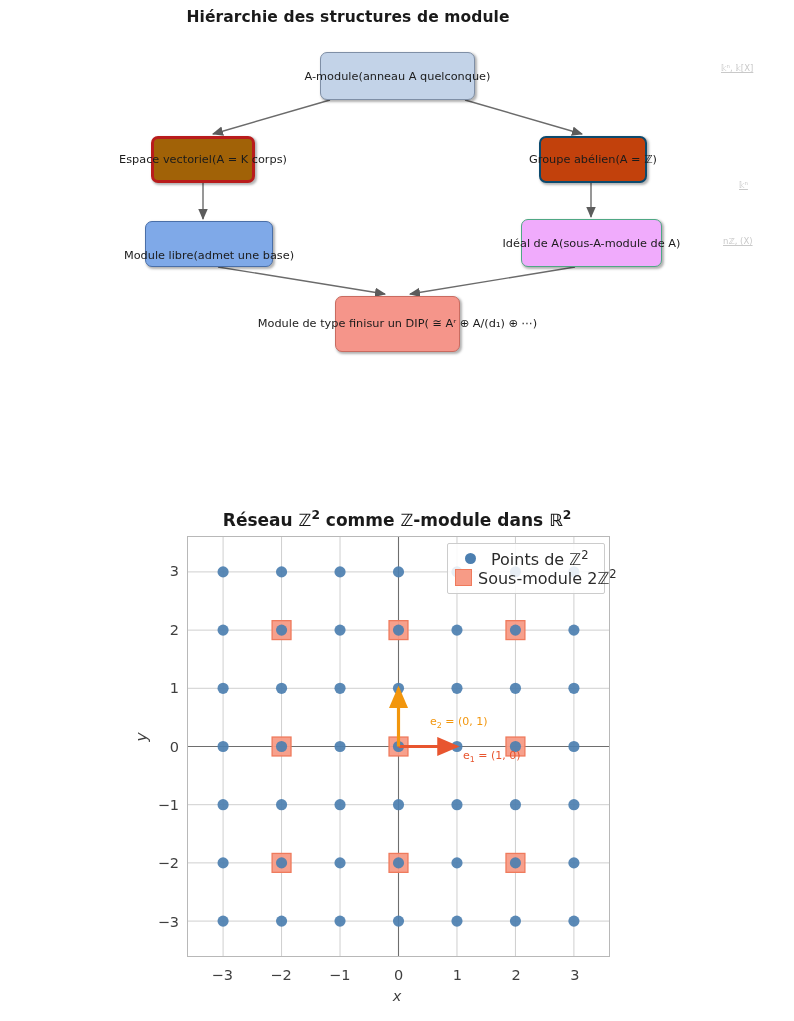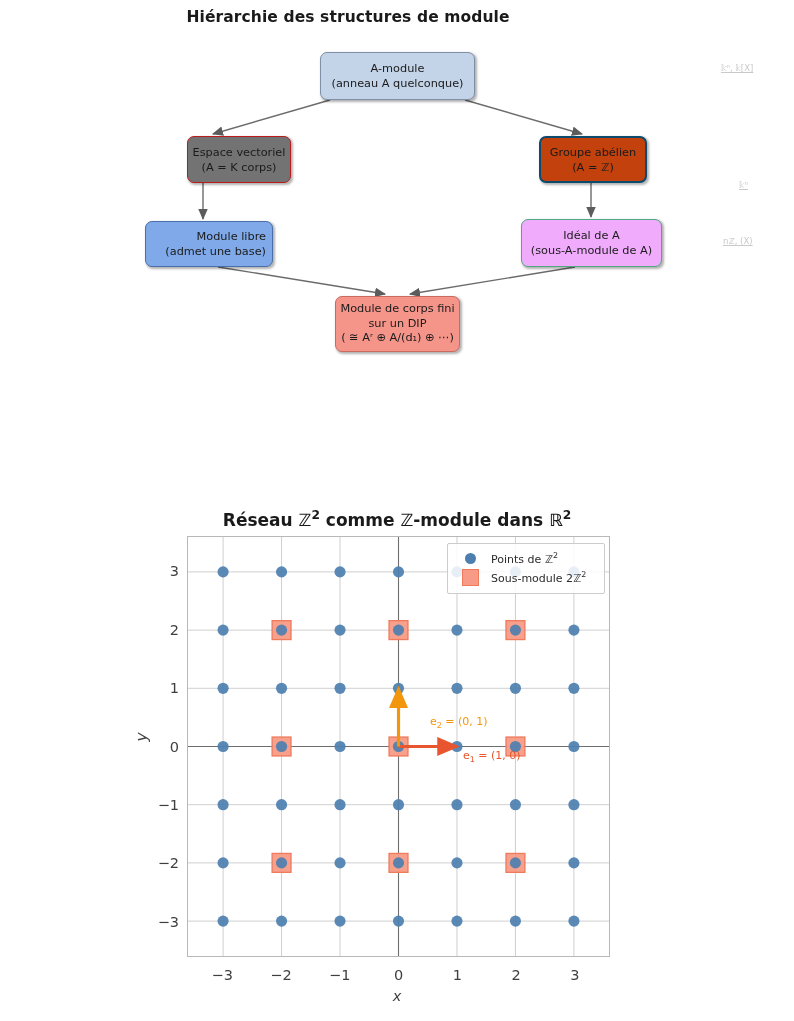--- a/index.html
+++ b/index.html
@@ -27,39 +27,38 @@
     font-weight: bold;
     color: #1a1a1a;
     letter-spacing: .1px;
   }
 
   .node {
     position: absolute;
     box-sizing: border-box;
     border-radius: 7px;
     display: flex;
-    flex-direction: column;
     align-items: center;
     justify-content: center;
     text-align: center;
     font-size: 11.3px;
     line-height: 15px;
     color: #1b1b1b;
     padding: 3px 6px;
     box-shadow: 1.5px 1.5px 2.4px rgba(0,0,0,0.30);
   }
   .node .ln { display: block; white-space: nowrap; }
 
   #node-amodule {
     left: 320px; top: 52px; width: 155px; height: 48px;
     background: #c3d3e8; border: 1px solid #7f8fa6;
   }
   #node-espace {
     left: 151px; top: 136px; width: 104px; height: 47px;
-    background: #737373; border: 1px solid #b91c1c; margin-left: 36px;
+    background: #a16207; border: 3px solid #b91c1c;
   }
   #node-groupe {
     left: 539px; top: 136px; width: 108px; height: 47px;
     background: #c2410c; border: 2px solid #0c4a6e;
   }
   #node-libre {
     left: 145px; top: 221px; width: 128px; height: 46px;
     background: #7fa9e8; border: 1px solid #4a6fa8; align-items: flex-end;
   }
   #node-ideal {
@@ -150,21 +149,21 @@
   #legend {
     position: absolute;
     left: 447px;
     top: 543px;
     width: 158px;
     background: rgba(255,255,255,0.86);
     border: 1px solid #cccccc;
     border-radius: 2px;
     padding: 5px 7px 6px 7px;
     box-sizing: border-box;
-    font-size: 11px;
+    font-size: 16px;
     color: #2b2b2b;
   }
   .legend-row {
     display: flex;
     align-items: center;
     height: 19px;
   }
   .legend-swatch-wrap {
     width: 30px;
     display: flex;
@@ -238,21 +237,21 @@
   <span class="ln">Module libre</span>
   <span class="ln">(admet une base)</span>
 </div>
 
 <div class="node" id="node-ideal">
   <span class="ln">Idéal de A</span>
   <span class="ln">(sous-A-module de A)</span>
 </div>
 
 <div class="node" id="node-dip">
-  <span class="ln">Module de corps fini</span>
+  <span class="ln">Module de type fini</span>
   <span class="ln">sur un DIP</span>
   <span class="ln">( ≅ Aʳ ⊕ A/(d₁) ⊕ ⋯)</span>
 </div>
 
 <div class="annot" id="annot-1" style="left:721px; top:63px;">𝕜ⁿ, 𝕜[X]</div>
 <div class="annot" id="annot-2" style="left:739px; top:149px;margin-top:31px;">𝕜ⁿ</div>
 <div class="annot" id="annot-3" style="left:723px; top:236px;">nℤ, (X)</div>
 
 <div id="chart-title">
   <span>Réseau <i class="v">ℤ</i><sup class="s">2</sup> comme ℤ-module dans ℝ<sup class="s">2</sup></span>

